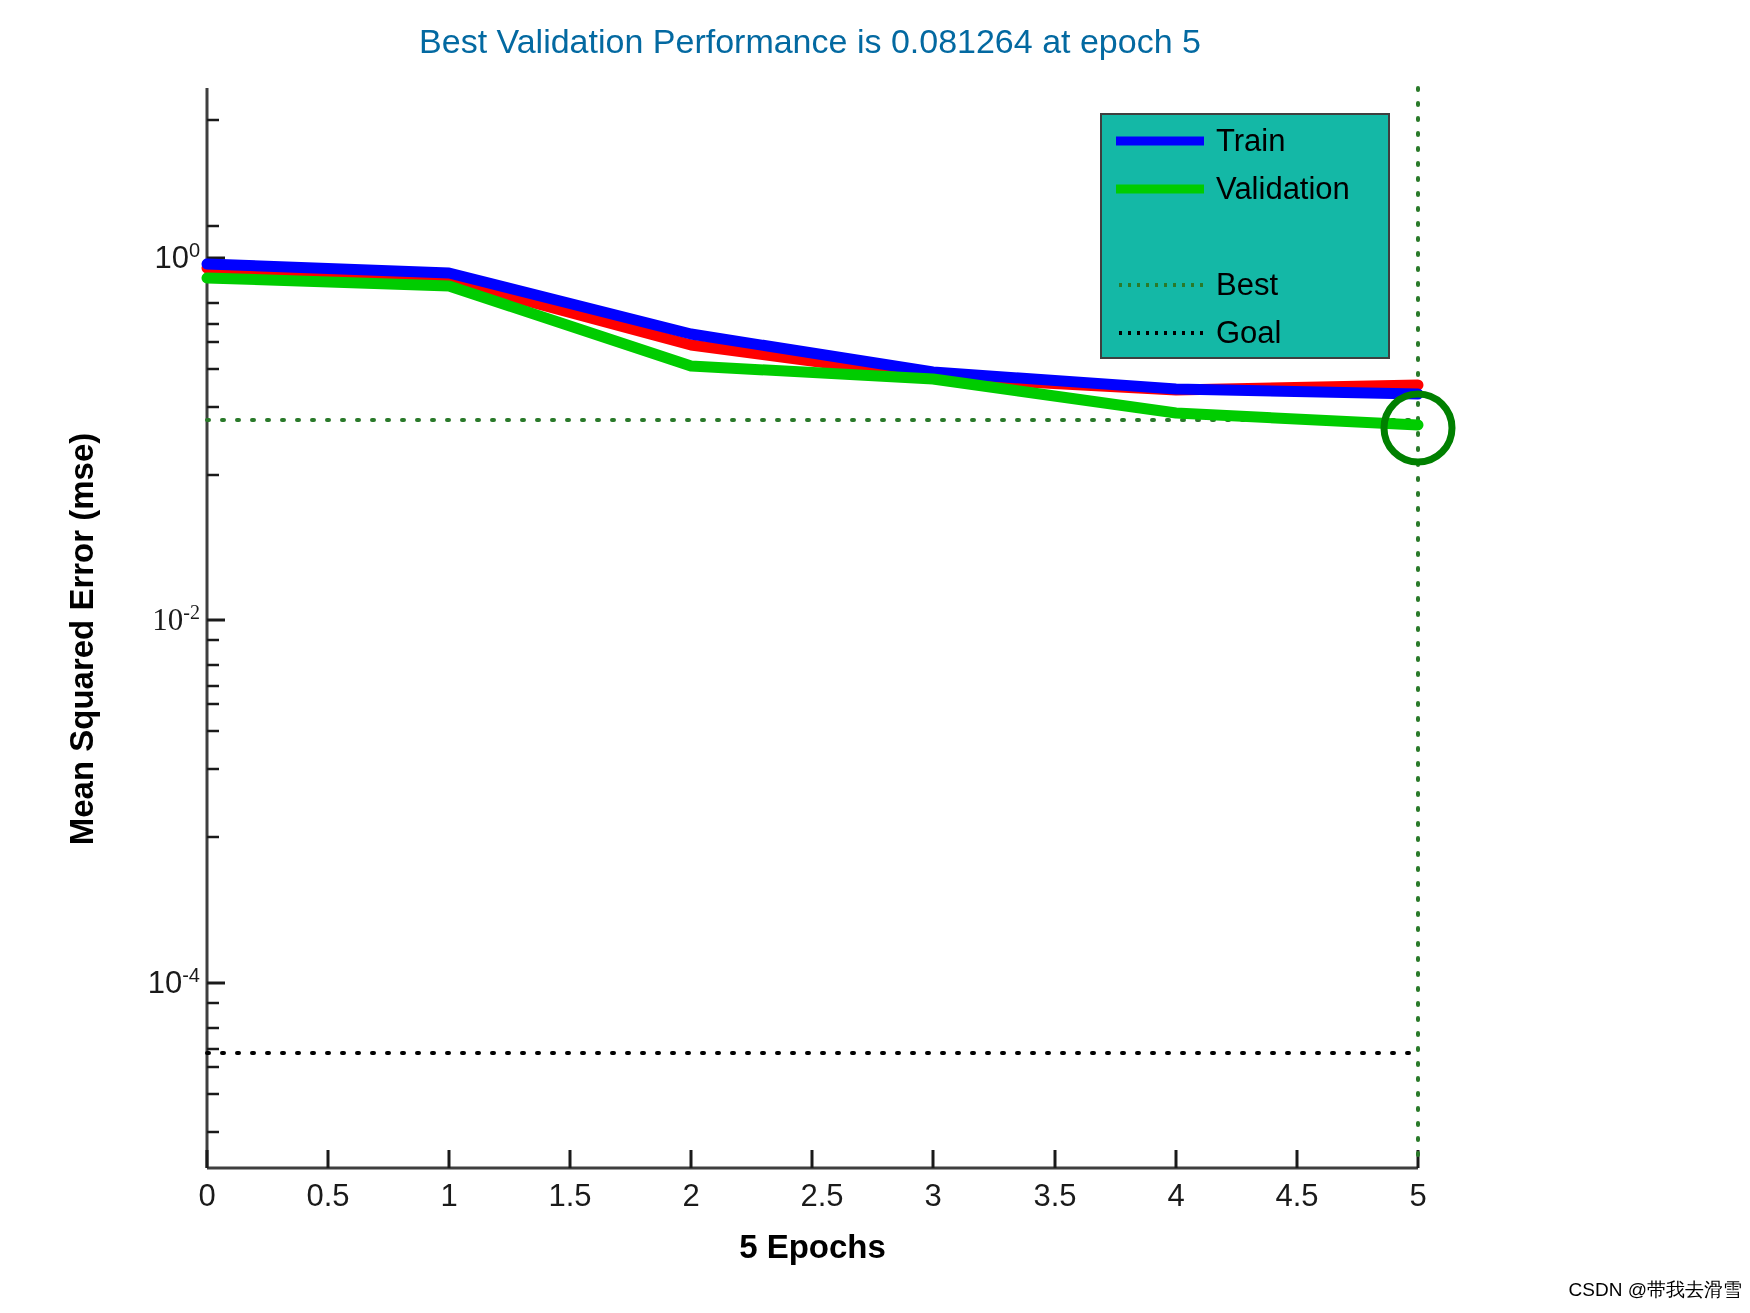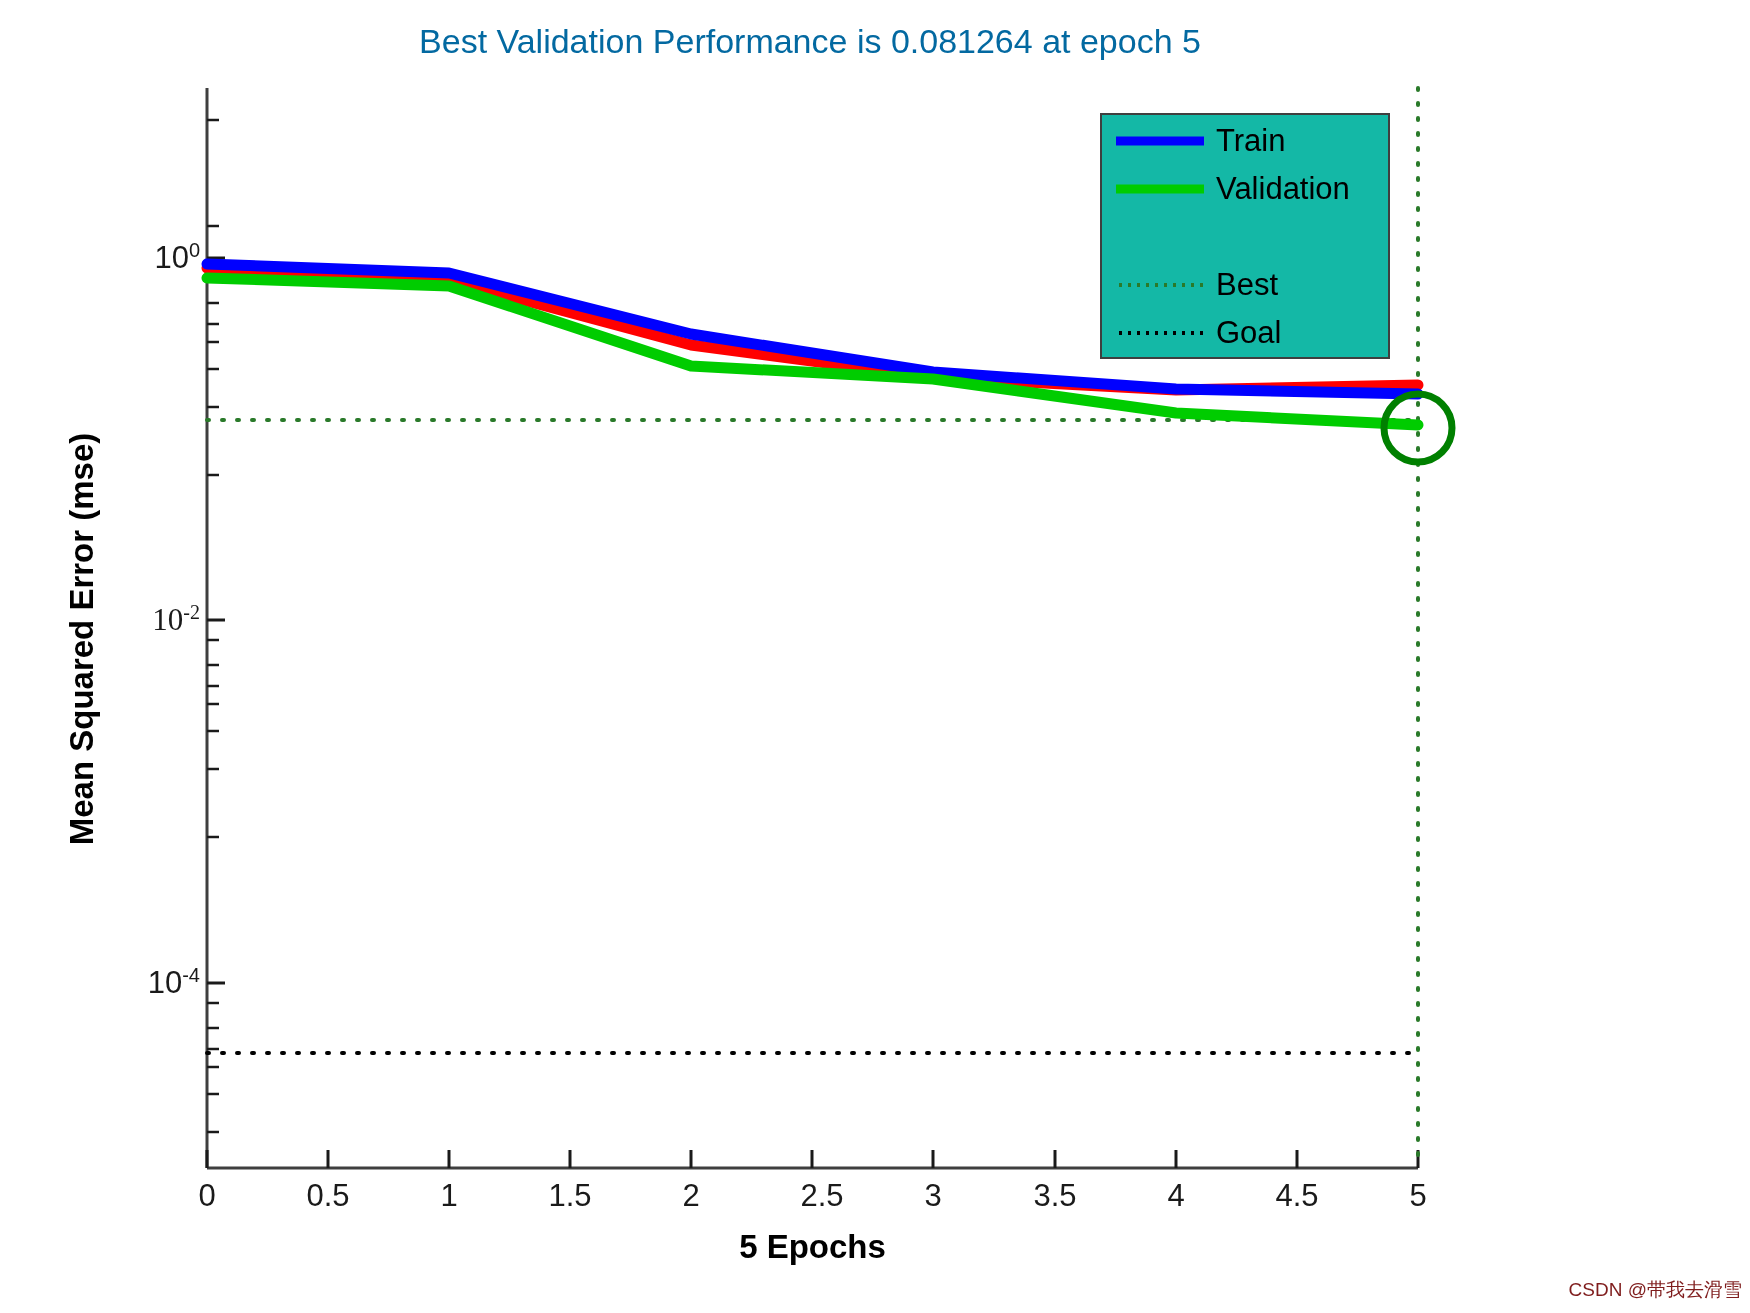--- a/index.html
+++ b/index.html
@@ -139,21 +139,21 @@
     font-size: 31px;
     color: #000000;
     white-space: nowrap;
   }
   .watermark {
     position: absolute;
     right: 8px;
     bottom: 10px;
     font-family: "Liberation Sans", sans-serif;
     font-size: 19px;
-    color: #7f1d1d;
+    color: #000000;
     white-space: nowrap;
   }
 </style>
 </head>
 <body>
 
 <div id="stage">
 
   <svg id="plot-svg" viewBox="0 0 1750 1313" xmlns="http://www.w3.org/2000/svg">
 

